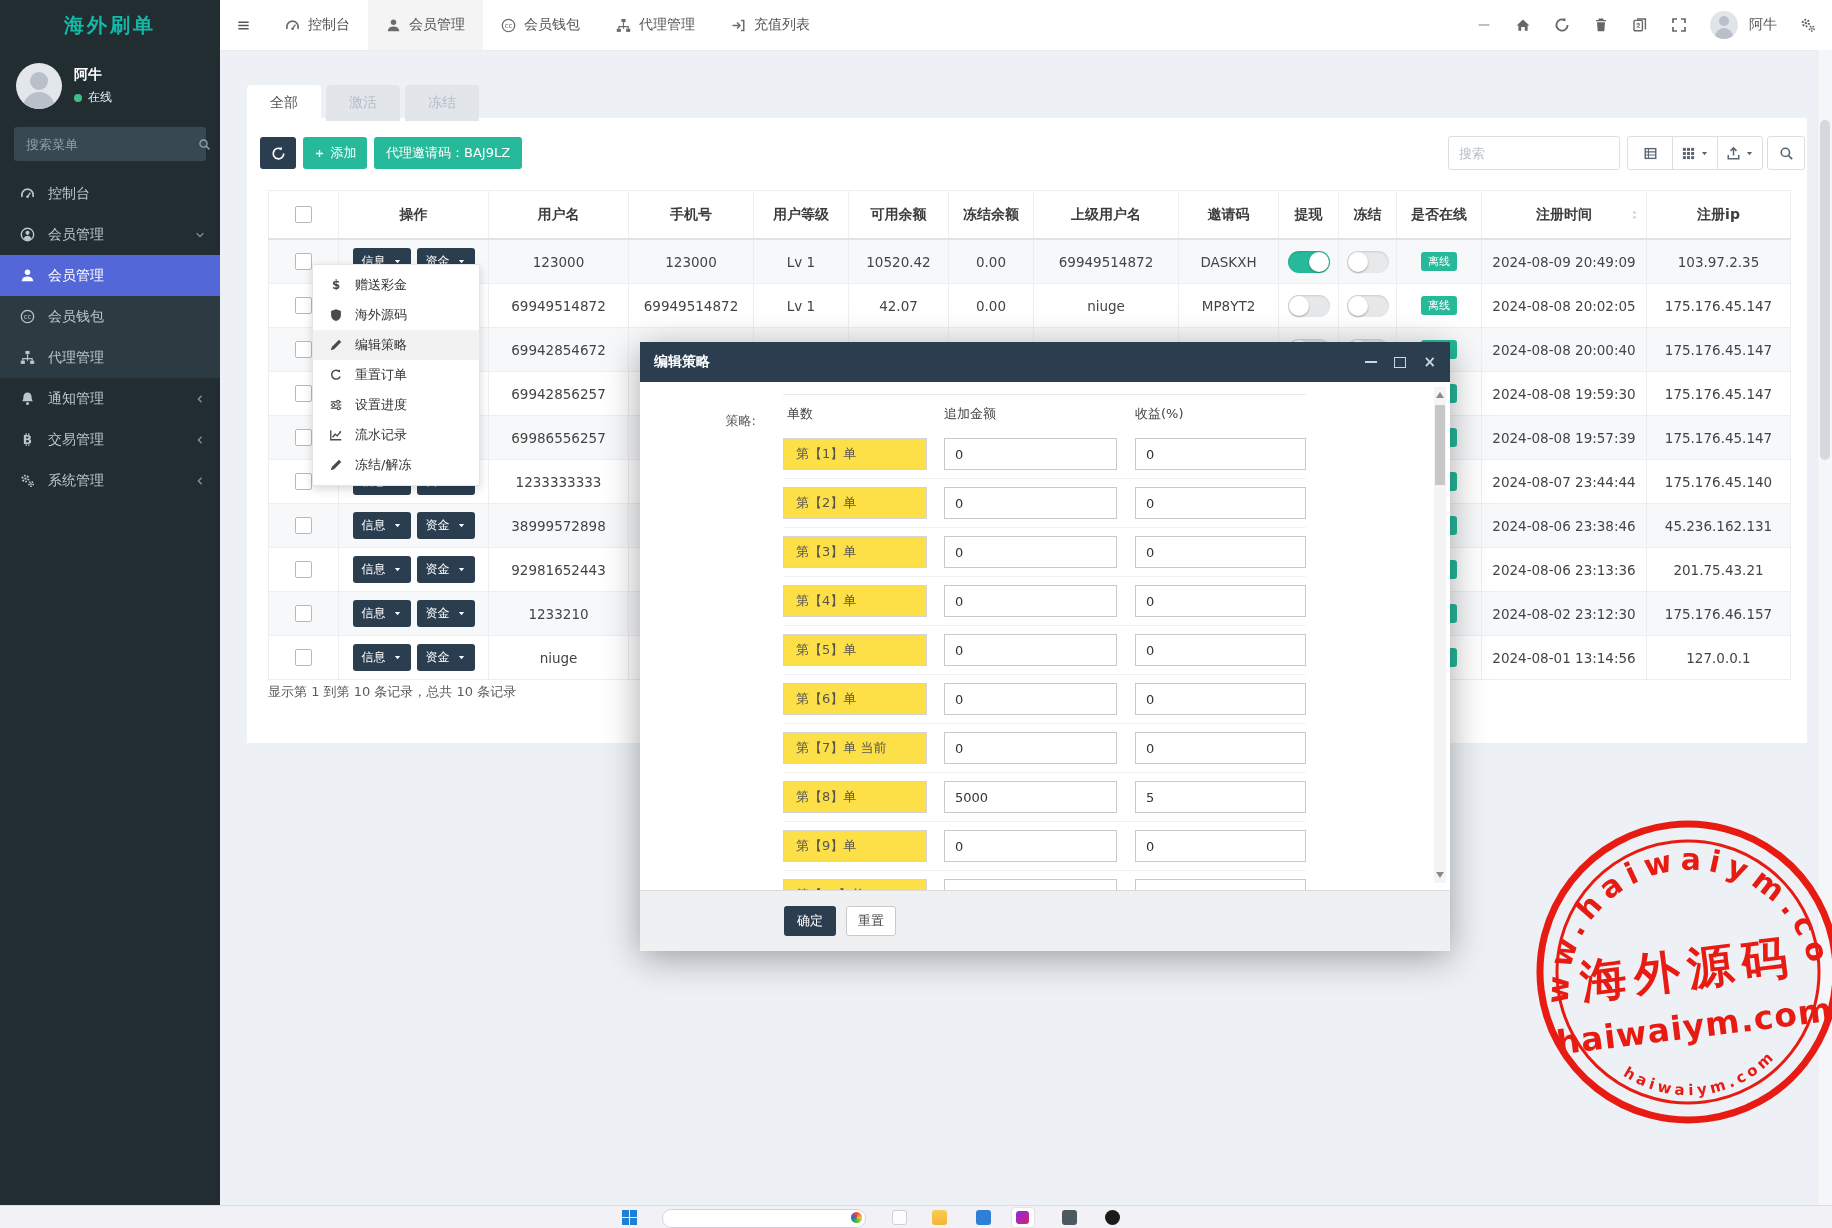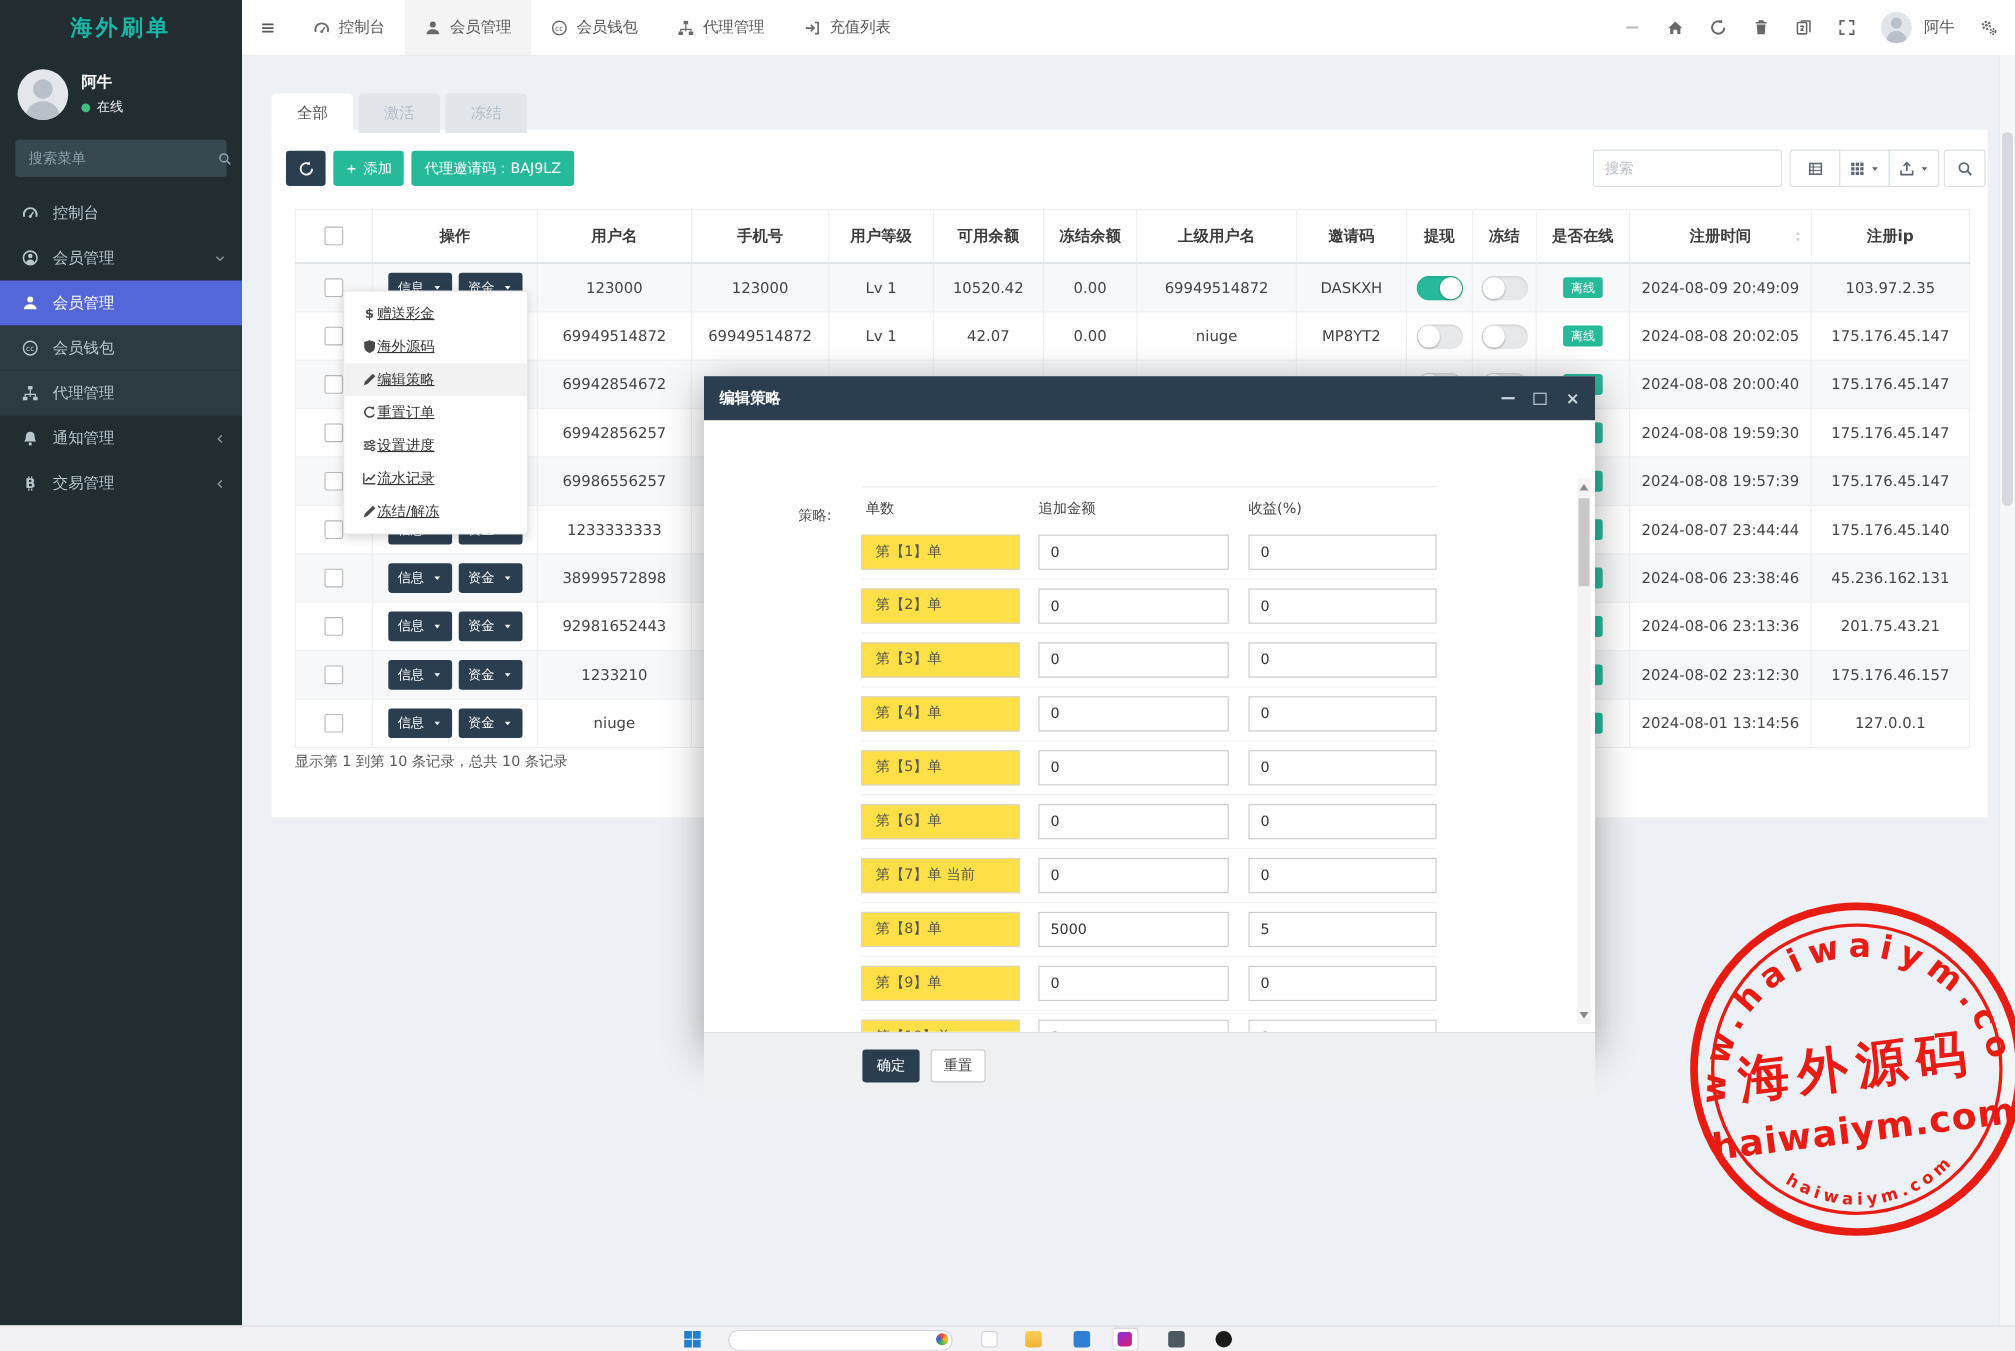--- a/index.html
+++ b/index.html
@@ -84,34 +84,34 @@
   .tgl .knob{position:absolute;top:1px;left:1px;width:20px;height:20px;border-radius:50%;background:#fff;box-shadow:0 1px 2px rgba(0,0,0,.3);}
   .tgl.on{background:#26b99a;}
   .tgl.on .knob{left:21px;}
   .badge{display:inline-block;background:#26b99a;color:#fff;font-size:11px;line-height:1;padding:4px 7px;border-radius:3px;}
   .sort{position:absolute;right:6px;top:50%;transform:translateY(-50%);width:11px;height:13px;color:#98a2ab;}
   .summary{position:absolute;left:21px;top:565px;font-size:13px;color:#5a5a5a;}
 
   
   .dropdown{position:absolute;left:92px;top:214px;width:166px;background:#fff;border:1px solid #e6e6e6;
             box-shadow:0 3px 10px rgba(0,0,0,.16);border-radius:2px;padding:5px 0;z-index:40;}
-  .dd-item{height:30px;display:flex;align-items:center;padding:0 16px;font-size:13px;color:#333;cursor:pointer;text-decoration:underline;}
+  .dd-item{height:30px;display:flex;align-items:center;gap:12px;padding:0 16px;font-size:13px;color:#333;cursor:pointer;}
   .dd-item .ic{width:14px;height:14px;color:#4a4a4a;}
   .dd-item.hl{background:#f2f2f2;}
 
   
   .modal{position:absolute;left:420px;top:292px;width:810px;height:608px;background:#fff;z-index:60;
          box-shadow:0 8px 34px rgba(0,0,0,.35);}
   .m-head{height:40px;background:#2b3e50;display:flex;align-items:center;padding:0 14px;}
   .m-title{color:#fff;font-size:14px;font-weight:600;}
   .m-ctrls{margin-left:auto;display:flex;align-items:center;gap:17px;color:#cdd6dd;}
   .wmin{width:12px;height:2px;background:#cdd6dd;cursor:pointer;}
   .wmax{width:10px;height:9px;border:1.6px solid #cdd6dd;cursor:pointer;}
   .wclose{font-size:15px;line-height:1;cursor:pointer;font-weight:bold;}
-  .m-body{position:relative;height:508px;overflow:hidden;background:#fff;margin-top:48px;}
+  .m-body{position:relative;height:508px;overflow:hidden;background:#fff;}
   .m-label{position:absolute;left:58px;top:30px;width:58px;text-align:right;font-size:13px;color:#555;}
   .m-form{position:absolute;left:143px;top:12px;width:523px;border-top:1px solid #e8e8e8;padding-top:10px;}
   .m-cols{display:flex;font-size:13px;color:#444;margin-bottom:15px;}
   .m-cols span:nth-child(1){width:161px;padding-left:4px;box-sizing:border-box;}
   .m-cols span:nth-child(2){width:191px;}
   .m-row{display:flex;align-items:center;border-bottom:1px solid #f2f2f2;padding-bottom:8px;margin-bottom:8px;}
   .m-box{width:144px;height:32px;background:#fde047;border:1px solid #d4d4d4;box-sizing:border-box;font-size:13px;
          color:#555;line-height:30px;padding-left:12px;flex:none;}
   .m-in{width:173px;height:32px;box-sizing:border-box;border:1px solid #c9c9c9;font-size:13px;color:#333;
         padding:0 10px;margin-left:17px;font-family:inherit;outline:none;flex:none;}
@@ -353,20 +353,29 @@
         <span class="mi-label">通知管理</span>
         <svg class="ic chev">
           <use href="#i-chev-left"></use>
         </svg>
       </div>
       <div class="menu-item">
         <svg class="ic">
           <use href="#i-btc"></use>
         </svg>
         <span class="mi-label">交易管理</span>
+        <svg class="ic chev">
+          <use href="#i-chev-left"></use>
+        </svg>
+      </div>
+      <div class="menu-item">
+        <svg class="ic">
+          <use href="#i-gears"></use>
+        </svg>
+        <span class="mi-label">系统管理</span>
         <svg class="ic chev">
           <use href="#i-chev-left"></use>
         </svg>
       </div>
     </div>
 </div>
 
 <div id="navbar">
   <div class="nav-burger">
     <svg class="ic">

